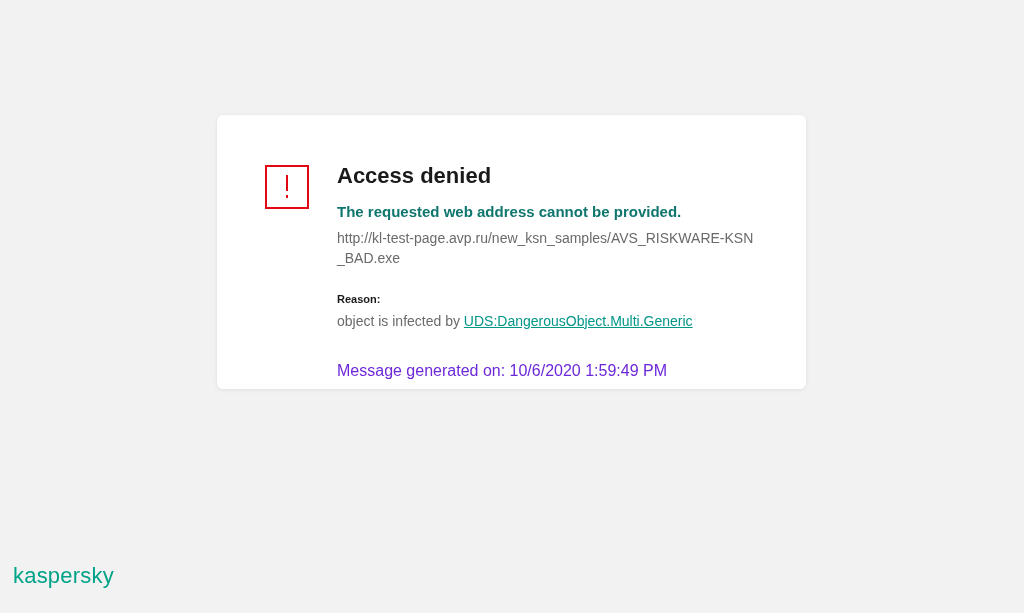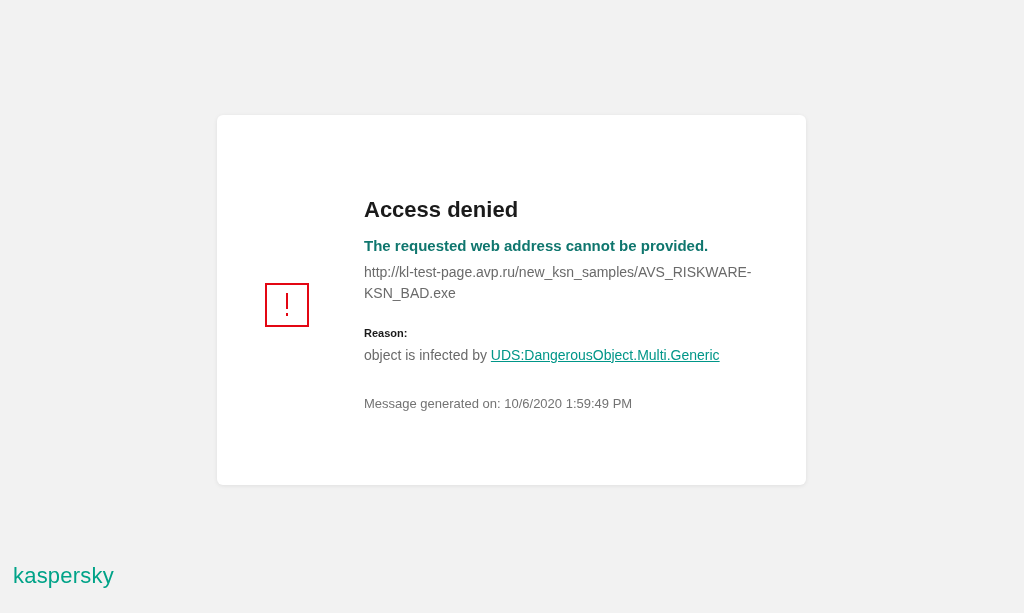--- a/index.html
+++ b/index.html
@@ -13,28 +13,27 @@
       background: #f2f2f2;
       font-family: "Segoe UI", Arial, sans-serif;
       position: relative;
       overflow: hidden;
     }
     .card {
       position: absolute;
       left: 217px;
       top: 115px;
       width: 589px;
-      height: 370px;
+      height: 274px;
       background: #ffffff;
       border-radius: 6px;
       box-shadow: 0 1px 4px rgba(0,0,0,0.08);
       padding: 48px 48px 40px 48px;
       display: flex;
-      align-items: center;
-      gap: 27px;
+      align-items: flex-start;
     }
     .icon-box {
       width: 44px;
       height: 44px;
       border: 2px solid #e30613;
       display: flex;
       align-items: center;
       justify-content: center;
       flex-shrink: 0;
       margin-right: 28px;
@@ -77,22 +76,22 @@
     .reason-text {
       font-size: 14px;
       color: #6a6a6a;
       margin-bottom: 33px;
     }
     .threat-link {
       color: #009688;
       text-decoration: underline;
     }
     .generated {
-      font-size: 13px;
-      color: #737373;
+      font-size: 16px;
+      color: #6d28d9;
     }
     .brand {
       position: absolute;
       left: 13px;
       bottom: 24px;
       font-size: 22px;
       font-weight: 400;
       color: #00a388;
       letter-spacing: 0.2px;
       font-family: Arial, sans-serif;

